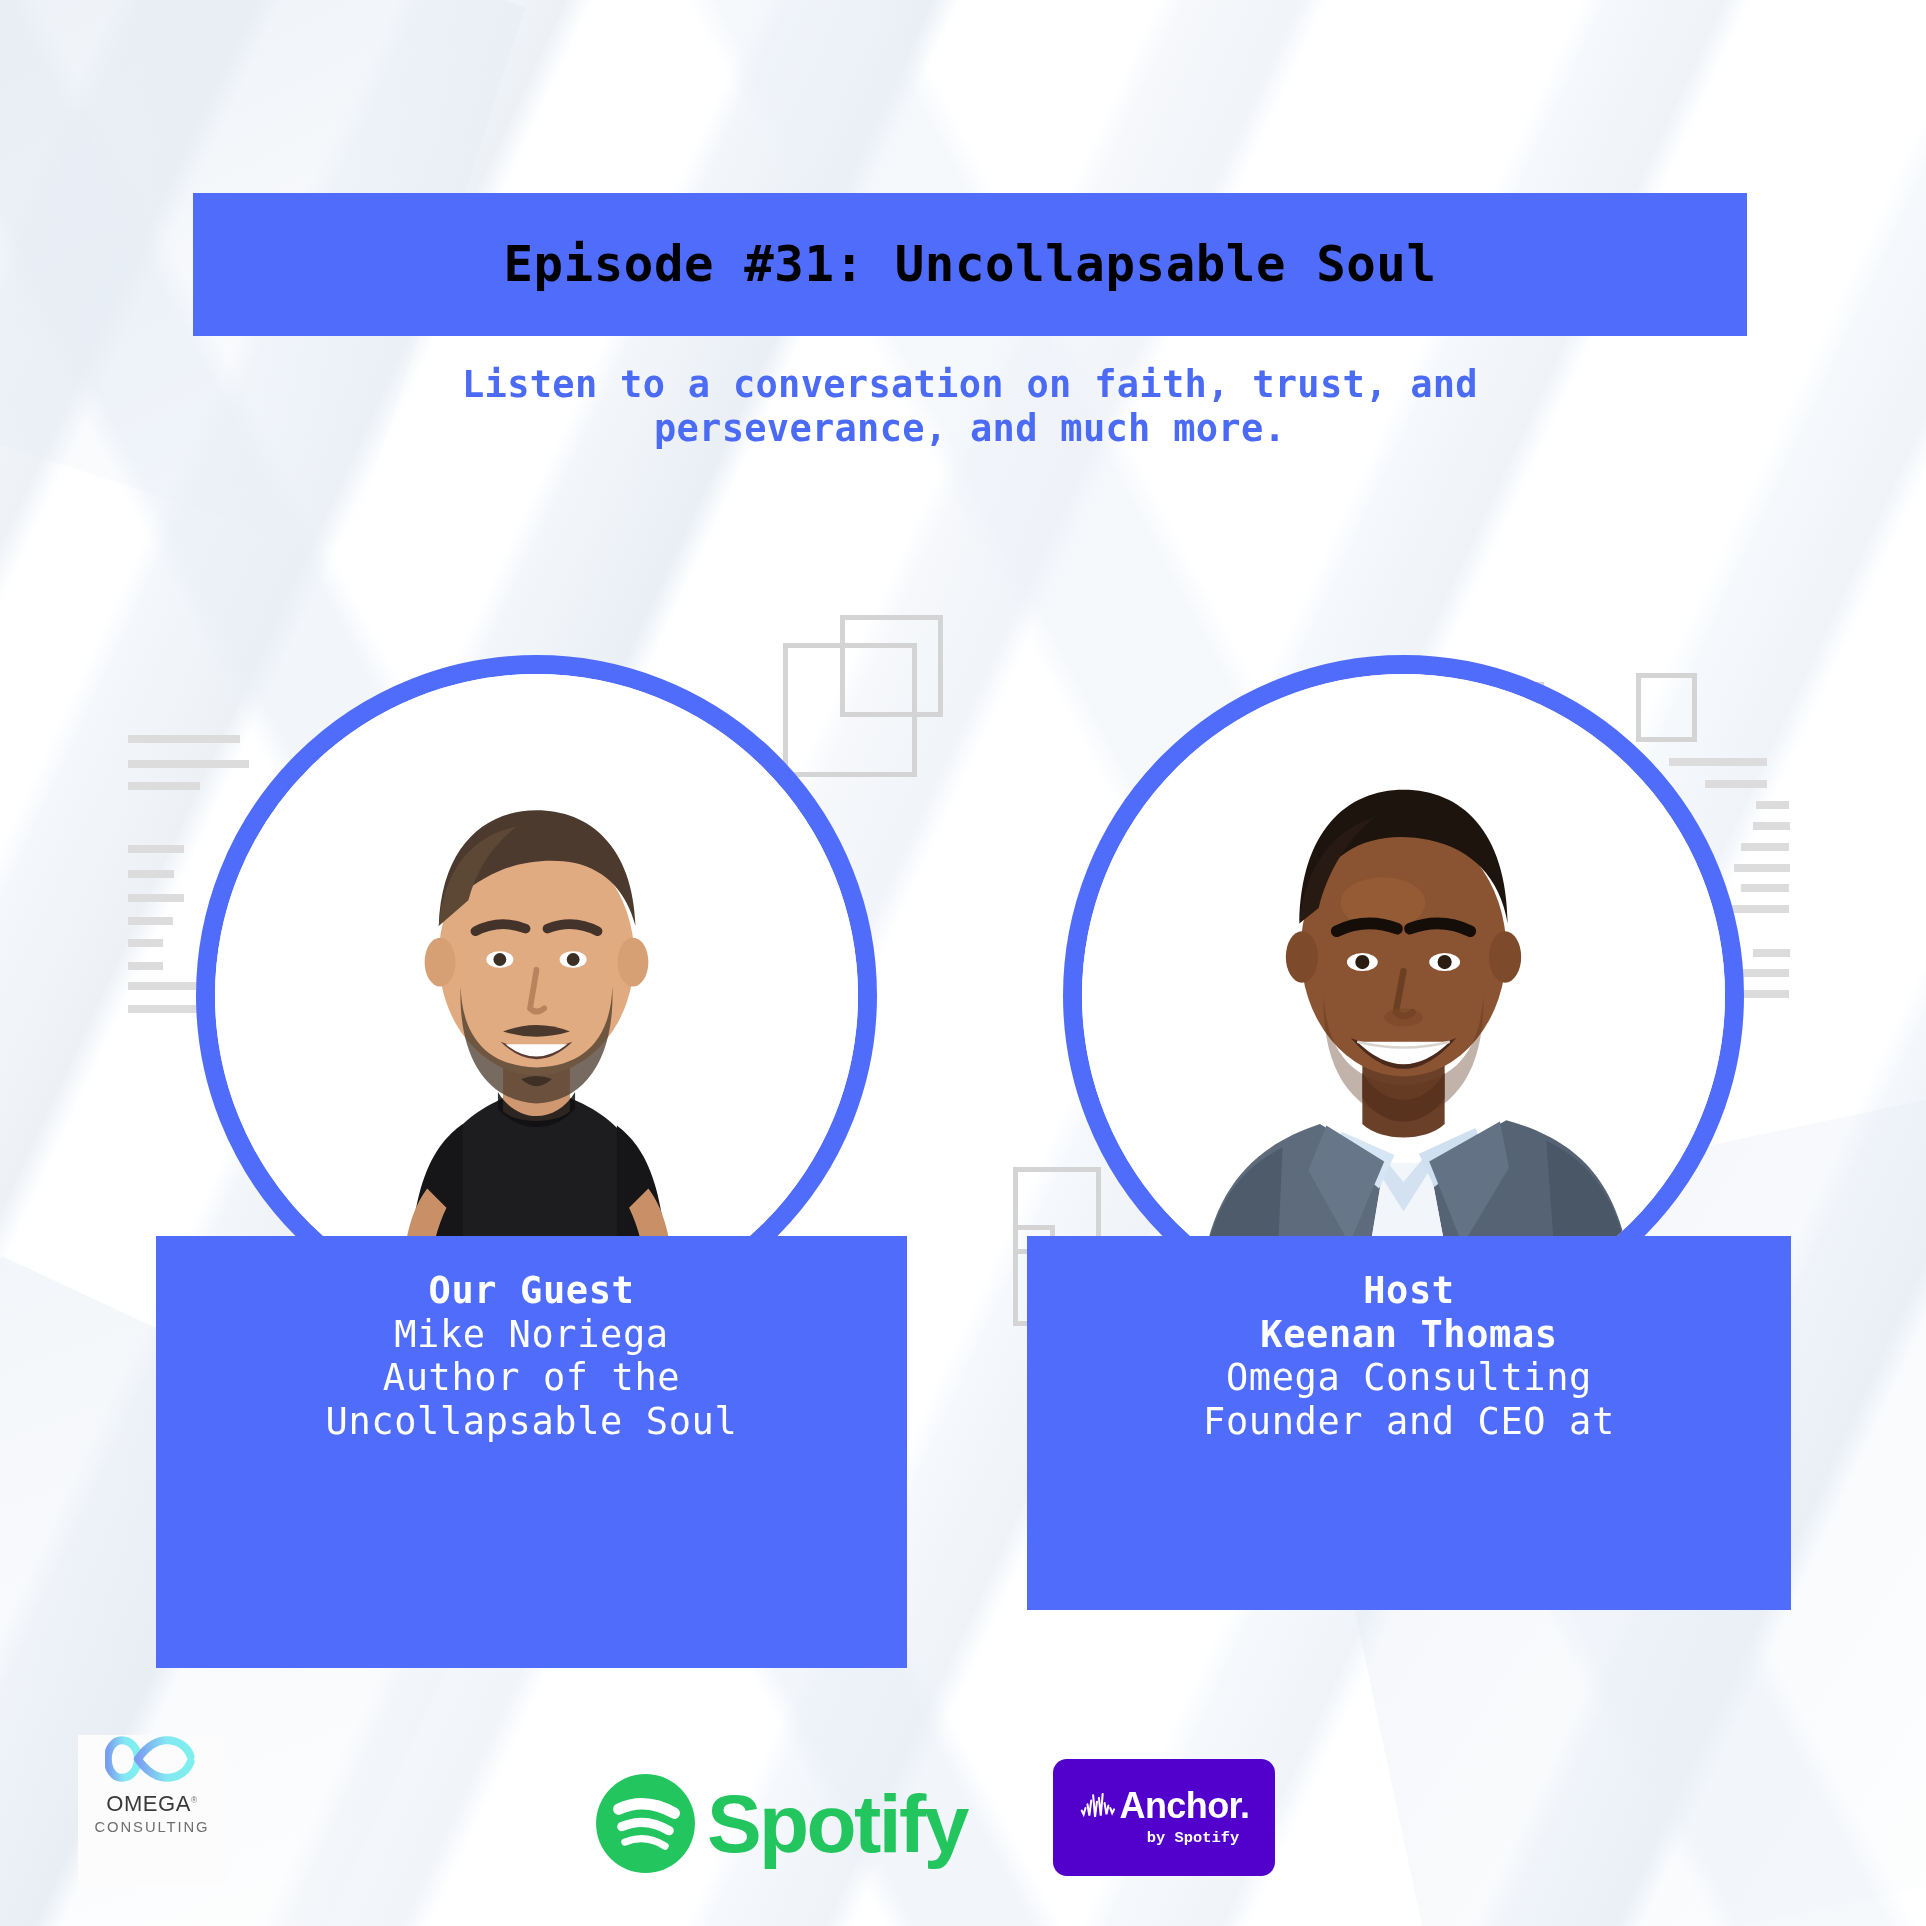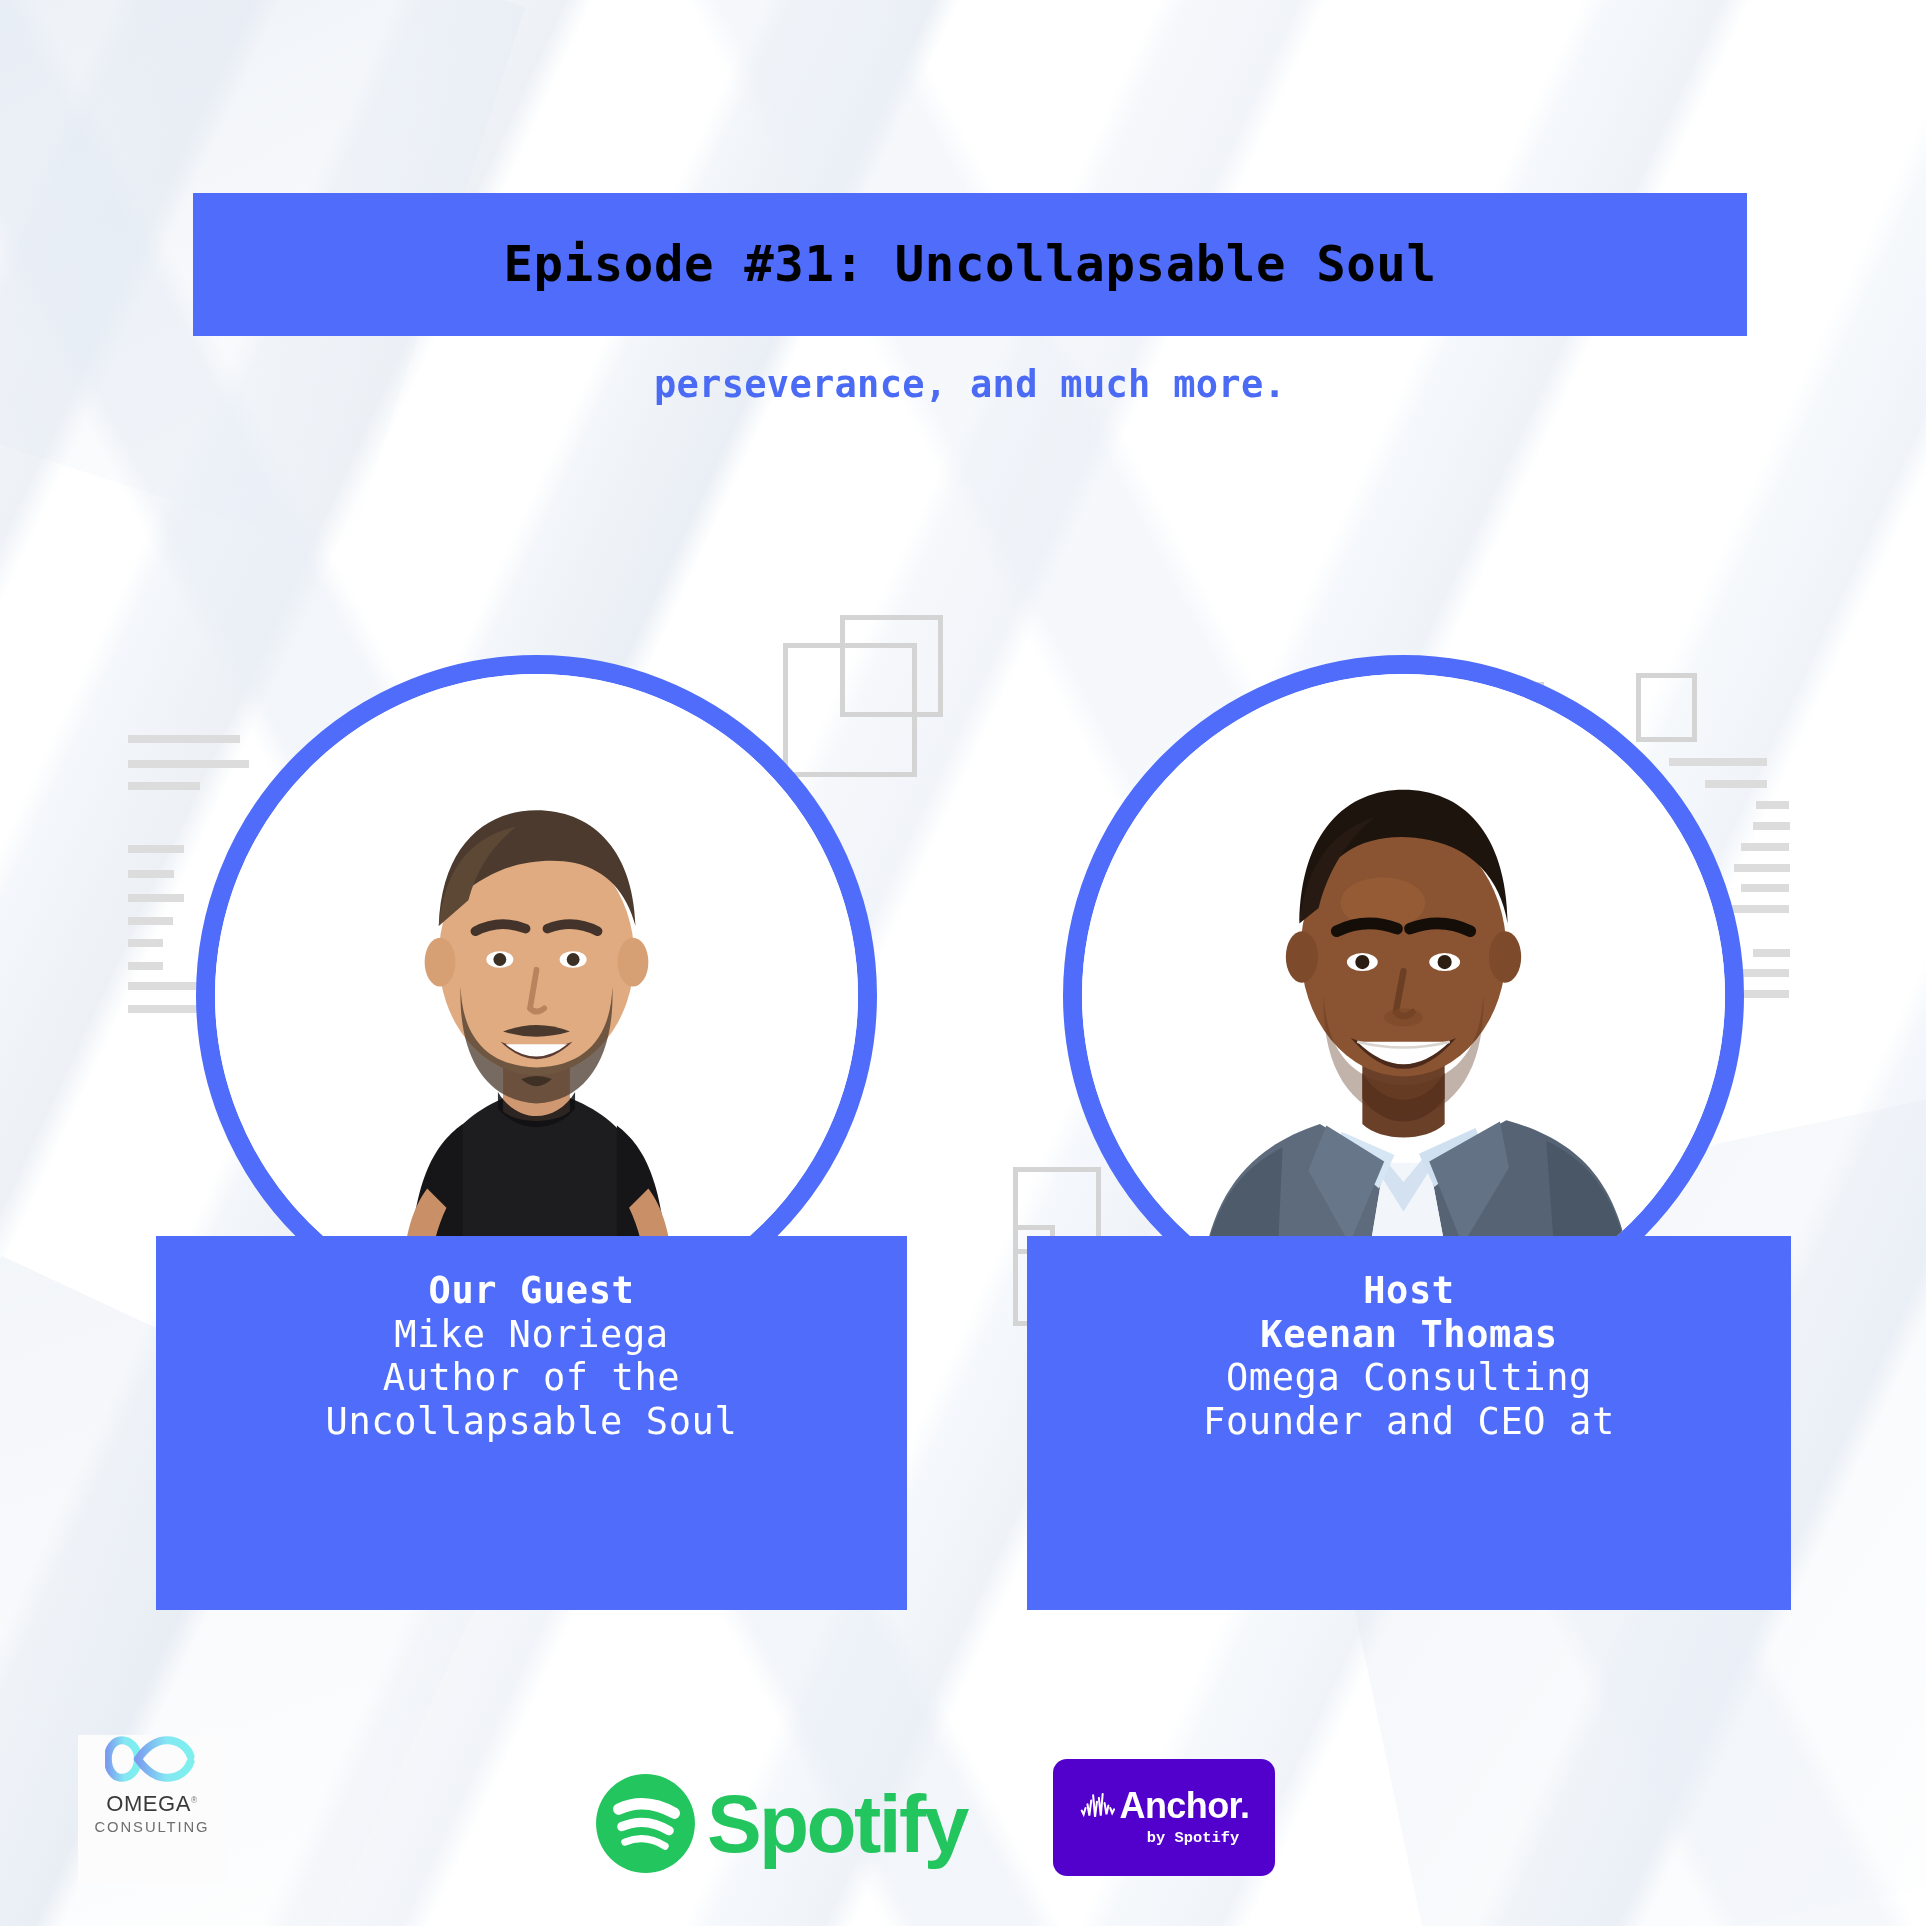--- a/index.html
+++ b/index.html
@@ -125,21 +125,21 @@
   .caption-box {
     position: absolute;
     background: #4f6dfa;
     color: #ffffff;
     text-align: center;
     box-sizing: border-box;
     padding-top: 33px;
   }
   .caption-left {
     left: 156px;  top: 1236px;
-    width: 751px; height: 374px;
+    width: 751px; height: 432px;
   }
   .caption-right {
     left: 1027px; top: 1236px;
     width: 764px; height: 374px;
   }
   .cap-role {
     font-size: 37px;
     font-weight: bold;
     line-height: 1.18;
     letter-spacing: 0.6px;
@@ -284,20 +284,21 @@
       <div class="gsquare" style="left: 1013px; top: 1225px; width: 32px; height: 91px;"></div>
       <div class="gsquare" style="left: 1013px; top: 1167px; width: 78px; height: 77px;"></div>
       <div class="gsquare" style="left: 1470px; top: 682px; width: 64px; height: 42px;"></div>
     </div>
 
   <div class="title-banner">
     <span class="title-text">Episode #31: Uncollapsable Soul</span>
   </div>
 
   <div class="subtitle">
+    <div>Listen to a conversation on faith, trust, and</div>
     <div>perseverance, and much more.</div>
   </div>
 
   <div class="circle-wrap circle-left">
     <svg class="portrait" viewBox="0 0 1000 1000" preserveAspectRatio="xMidYMid slice">
       <rect x="0" y="0" width="1000" height="1000" fill="#ffffff"></rect>
 
       <path d="M300 1000 C300 760 370 690 460 655 L540 655 C640 690 705 765 705 1000 Z" fill="#1d1d1f"></path>
       <path d="M300 1000 C300 810 330 740 385 700 L385 1000 Z" fill="#161618"></path>
       <path d="M705 1000 C705 815 678 742 625 702 L625 1000 Z" fill="#161618"></path>

